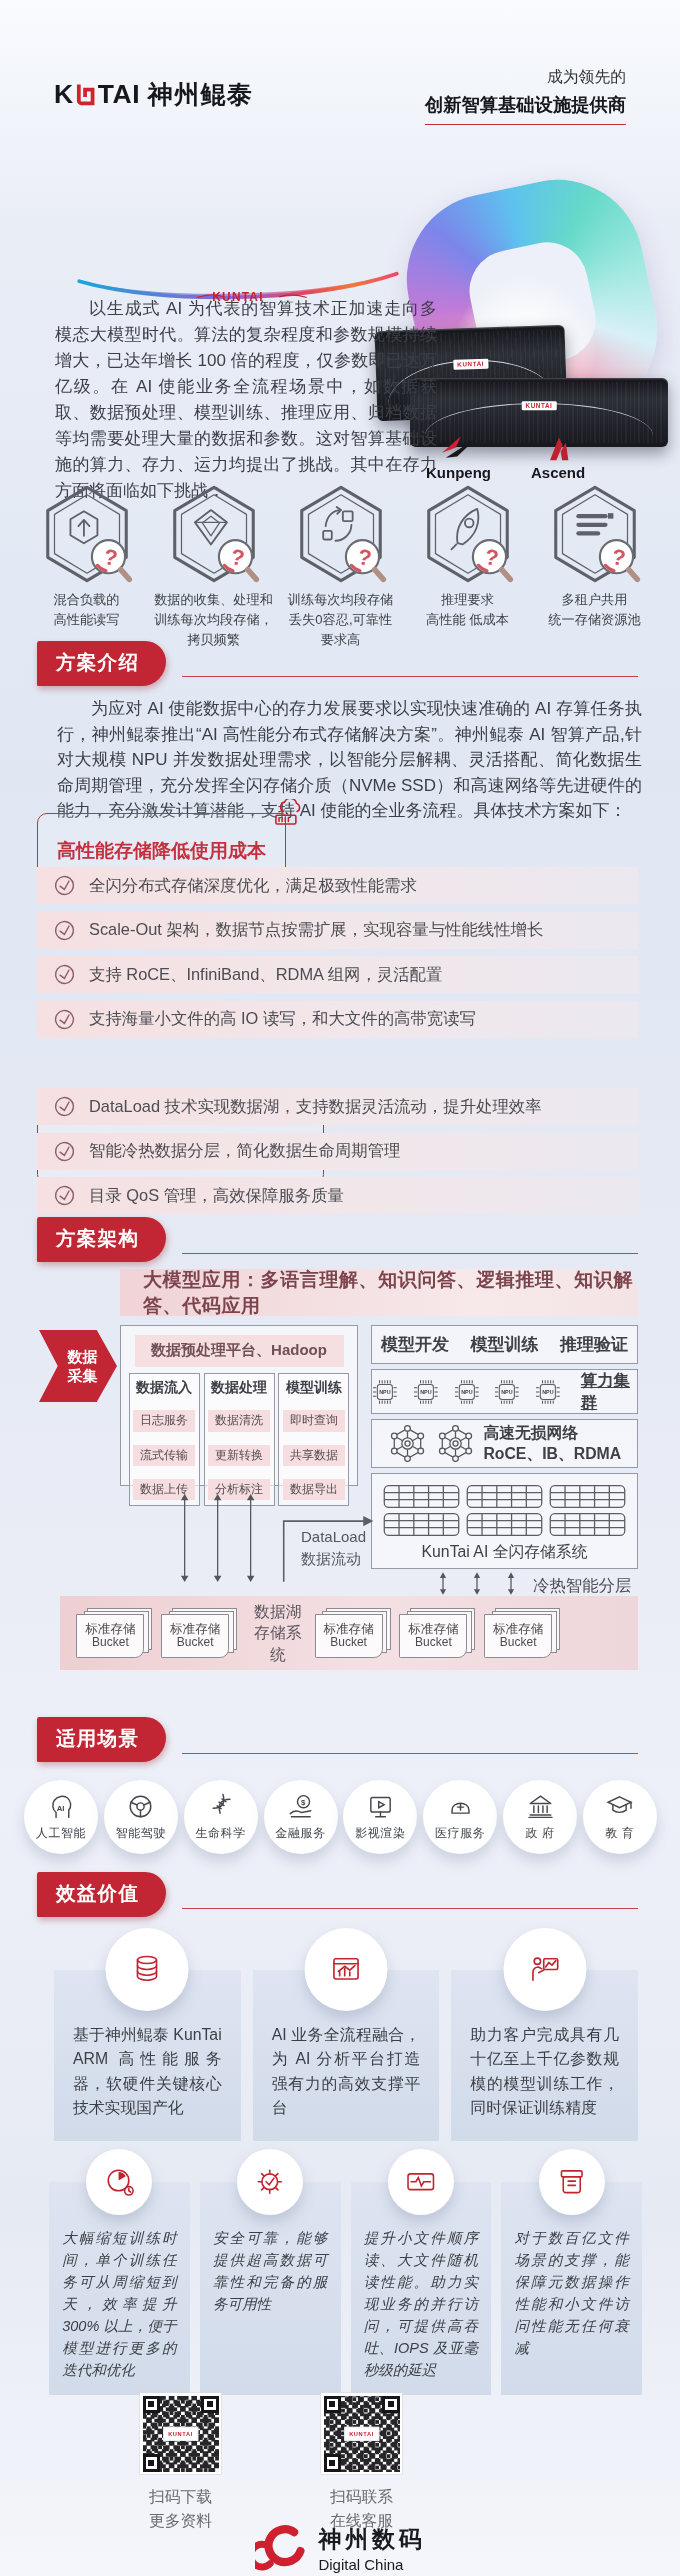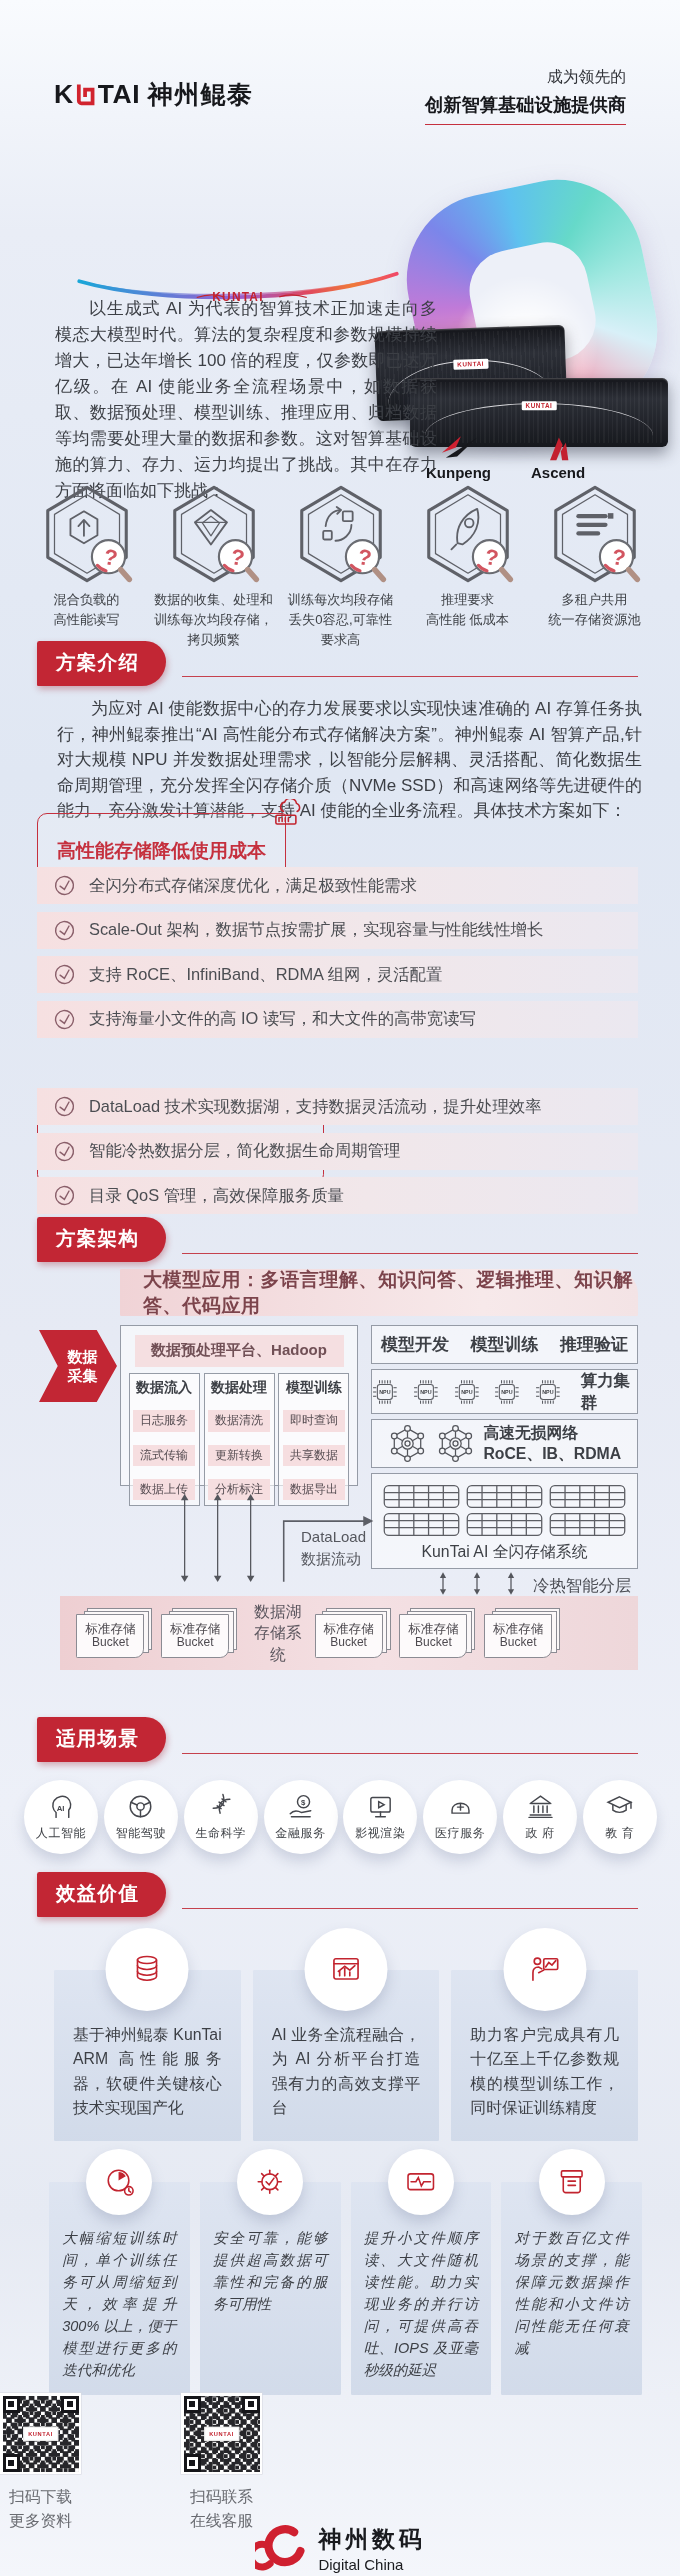--- a/index.html
+++ b/index.html
@@ -72,21 +72,21 @@
     font-size:15px;font-weight:bold;color:#715056;}
   .lp-cols{display:flex;justify-content:space-between;padding:0 7.6px;}
   .lp-col{width:71px;border:1.3px solid #959ba6;background:rgba(255,255,255,.6);box-sizing:border-box;padding:3.8px 3.2px 5px 3.2px;}
   .lp-col-t{font-size:14px;font-weight:bold;color:#3d4046;text-align:center;margin:1.3px 0 3.8px 0;}
   .lp-item{background:#f6dee0;height:21.4px;margin-top:13px;display:flex;align-items:center;justify-content:center;
     font-size:12px;color:#564d52;}
   .rstack{left:371px;top:1325px;width:267px;}
   .rbox{border:1.3px solid #959ba6;background:rgba(255,255,255,.5);box-sizing:border-box;margin-bottom:5px;
     display:flex;align-items:center;justify-content:center;}
   .rbox-a{height:39px;gap:21.4px;font-size:17px;font-weight:bold;color:#3d4046;}
-  .rbox-b{height:45px;gap:15px;}
+  .rbox-b{height:45px;gap:15px;text-decoration:underline;}
   .rbox-b .clabel{font-size:16.4px;font-weight:bold;color:#3d4046;margin-left:5px;}
   .rbox-c{height:49px;gap:8.8px;}
   .rbox-c .nlabel{font-size:15.8px;font-weight:bold;color:#3d4046;line-height:1.3;}
   .rbox-d{height:96px;flex-direction:column;gap:3.8px;padding-top:5px;}
   .rackgrid{display:grid;grid-template-columns:repeat(3,77px);gap:3.8px 6.3px;}
   .stlabel{font-size:15.8px;color:#3d4046;margin-top:1.3px;}
   .dl-label{left:301px;top:1526px;width:76px;font-size:15px;color:#55575e;line-height:1.45;}
   .tier-label{left:533px;top:1575px;font-size:16.4px;color:#4c4e55;}
   .band{left:60px;top:1596px;width:578px;height:74px;background:linear-gradient(90deg,#eecfd2,#f4e0e3 55%,#eed7da);
     display:flex;align-items:center;padding:0 16.4px;box-sizing:border-box;}
@@ -111,21 +111,21 @@
   .bicon{position:absolute;left:50%;transform:translateX(-50%);top:0;background:#ffffff;border-radius:50%;
     box-shadow:0 7.6px 14px rgba(120,130,160,.3);display:flex;align-items:center;justify-content:center;z-index:2;}
   .bicon1{width:83px;height:83px;}
   .bicon2{width:66px;height:66px;}
   .bbody{background:linear-gradient(180deg,rgba(221,228,241,.88),rgba(206,216,232,.88));border-radius:1.3px;}
   .bbody1{margin-top:42px;min-height:171px;padding:53px 19px 15px 19px;box-sizing:border-box;
     font-size:15.8px;line-height:1.55;text-align:justify;color:#3c3f45;}
   .bbody2{margin-top:33px;min-height:213px;padding:45px 13.2px 14px 13.2px;box-sizing:border-box;
     font-size:14.5px;line-height:1.52;text-align:justify;color:#3c3f45;font-style:italic;}
   
-  .qr-row{left:0;top:2393px;width:542px;display:flex;gap:100px;}
+  .qr-row{left:0;top:2393px;width:542px;display:flex;justify-content:center;gap:100px;}
   .qrblock{display:flex;flex-direction:column;align-items:center;gap:11.3px;}
   .qr{position:relative;width:81px;height:81px;background:#ffffff;box-shadow:0 0 0 0.6px #d8dae2;}
   .qr .noise{position:absolute;inset:2.5px;opacity:.93;
     background-image:conic-gradient(#16161a 25%,transparent 0 50%,#16161a 0 75%,transparent 0),
       conic-gradient(#16161a 25%,transparent 0 50%,#16161a 0 75%,transparent 0);
     background-size:7.6px 7.6px,11.3px 11.3px;background-position:0 0,3.2px 4.4px;}
   .qr .f{position:absolute;width:11.3px;height:11.3px;border:3.2px solid #16161a;background:#fff;}
   .qr .f::after{content:"";position:absolute;left:2.5px;top:2.5px;width:6.3px;height:6.3px;background:#16161a;}
   .qr .ftl{left:2.5px;top:2.5px;} .qr .ftr{right:2.5px;top:2.5px;} .qr .fbl{left:2.5px;bottom:2.5px;}
   .qr .mid{position:absolute;left:50%;top:50%;transform:translate(-50%,-50%);background:#fff;padding:3.2px 4.4px;

